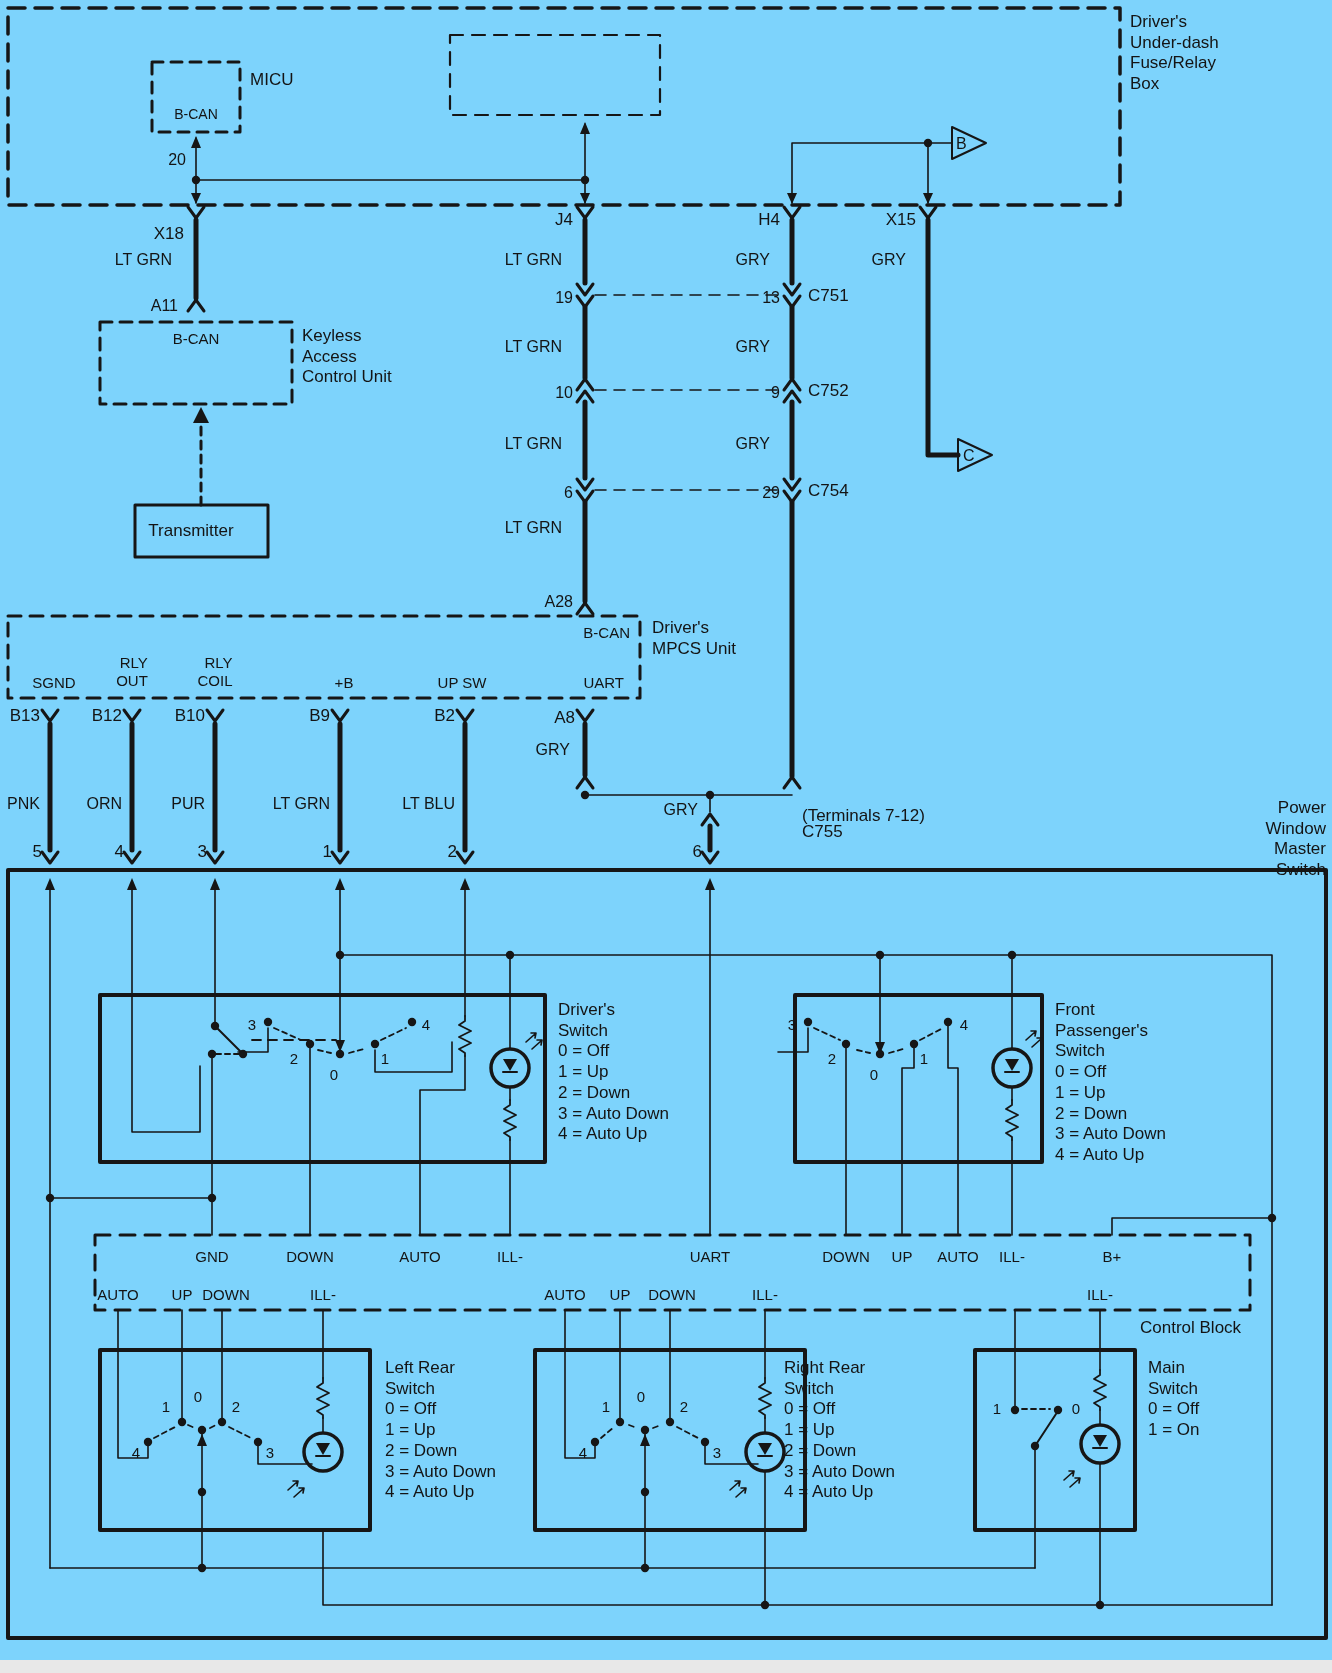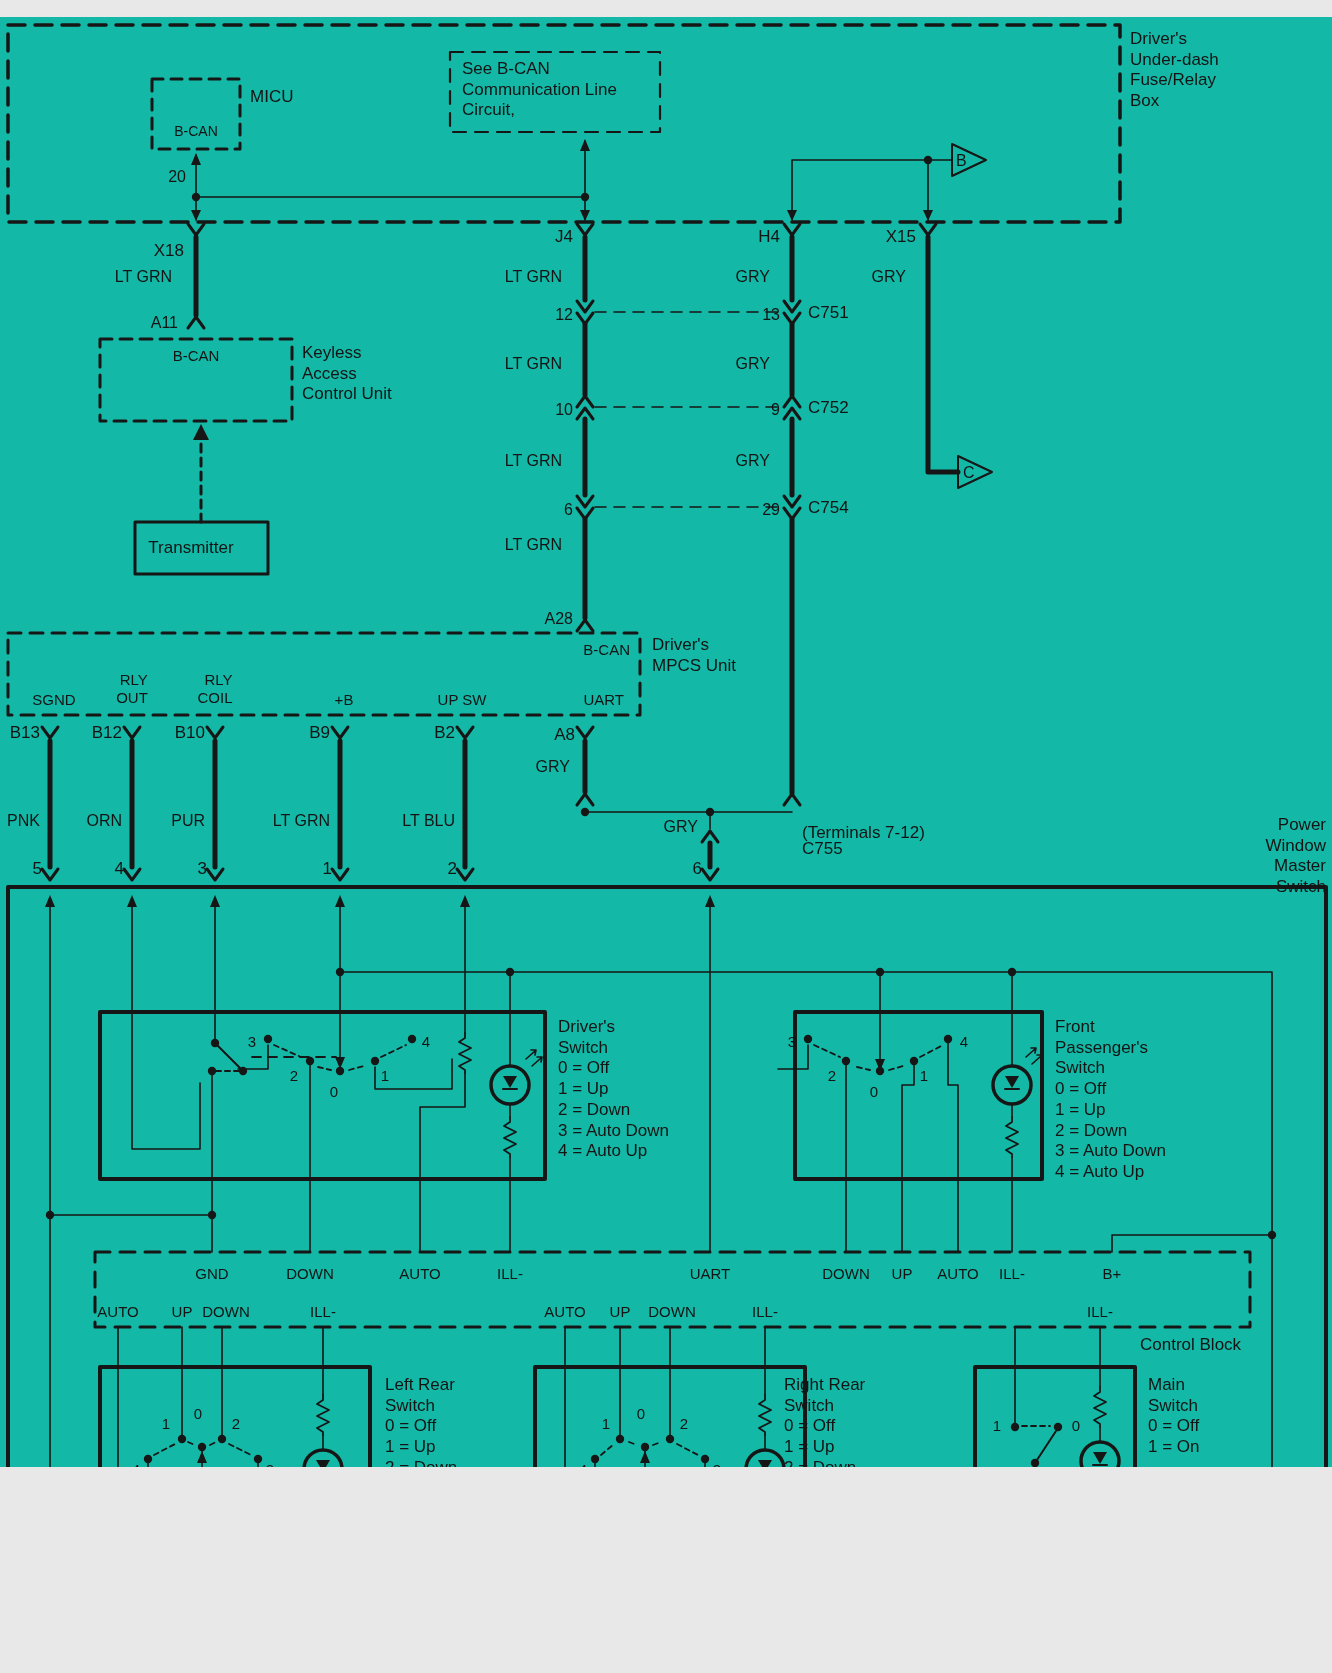--- a/index.html
+++ b/index.html
@@ -1,16 +1,16 @@
 <!DOCTYPE html>
 <html><head>
 <meta charset="utf-8">
 <style>
   html,body{margin:0;padding:0;background:#e8e8e8;}
-  .stage{position:relative;width:1332px;height:1450px;background:#14b8a6;margin:17px auto;
+  .stage{position:relative;width:1332px;height:1660px;background:#7dd3fc;margin:0 auto;
          font-family:"Liberation Sans",sans-serif;color:#141414;overflow:hidden;}
   svg.wires{position:absolute;left:0;top:0;}
   .lbl{position:absolute;font-size:16px;line-height:1.22;white-space:pre-line;color:#141414;}
   .s14{font-size:14px;} .s15{font-size:15px;} .s17{font-size:17px;}
   .ctr{transform:translateX(-50%);} .ra{transform:translateX(-100%);} .tr{text-align:right;}
 </style>
 </head>
 <body>
 
 <div class="stage">
@@ -263,37 +263,34 @@
   </g>
 </svg>
 
 <div class="lbl s17" style="left:1130px;top:12px">Driver's
 Under-dash
 Fuse/Relay
 Box</div>
 <div class="lbl s17" style="left:250px;top:70px">MICU</div>
 <div class="lbl s14 ctr" style="left:196px;top:106px">B-CAN</div>
 <div class="lbl ra" style="left:186px;top:150px">20</div>
-<div class="lbl s17" style="left:462px;top:42px">See B-CAN
-Communication Line
-Circuit,</div>
 <div class="lbl" style="left:956px;top:134px">B</div>
 <div class="lbl" style="left:963px;top:446px">C</div>
 
 <div class="lbl s17 ra" style="left:184px;top:224px">X18</div>
 <div class="lbl s17 ra" style="left:573px;top:210px">J4</div>
 <div class="lbl s17 ra" style="left:780px;top:210px">H4</div>
 <div class="lbl s17 ra" style="left:916px;top:210px">X15</div>
 
 <div class="lbl ra" style="left:172px;top:250px">LT GRN</div>
 <div class="lbl ra" style="left:562px;top:250px">LT GRN</div>
 <div class="lbl ra" style="left:770px;top:250px">GRY</div>
 <div class="lbl ra" style="left:906px;top:250px">GRY</div>
 
-<div class="lbl ra" style="left:573px;top:288px">12</div>
+<div class="lbl ra" style="left:573px;top:288px">19</div>
 <div class="lbl ra" style="left:780px;top:288px">13</div>
 <div class="lbl s17" style="left:808px;top:286px">C751</div>
 <div class="lbl ra" style="left:562px;top:337px">LT GRN</div>
 <div class="lbl ra" style="left:770px;top:337px">GRY</div>
 <div class="lbl ra" style="left:573px;top:383px">10</div>
 <div class="lbl ra" style="left:780px;top:383px">9</div>
 <div class="lbl s17" style="left:808px;top:381px">C752</div>
 <div class="lbl ra" style="left:562px;top:434px">LT GRN</div>
 <div class="lbl ra" style="left:770px;top:434px">GRY</div>
 <div class="lbl ra" style="left:573px;top:483px">6</div>

